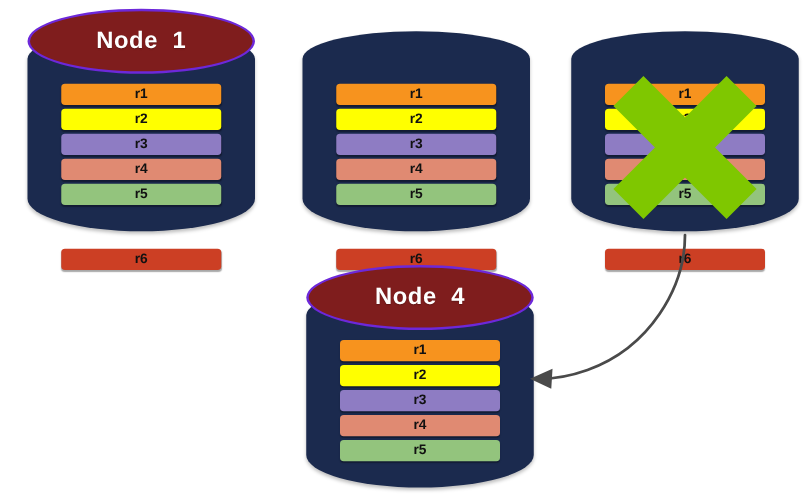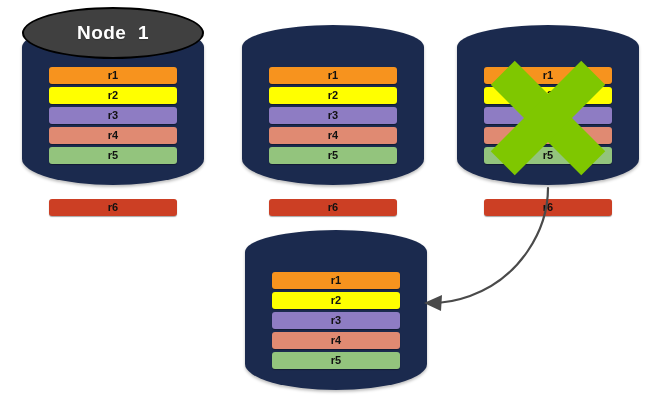--- a/index.html
+++ b/index.html
@@ -31,23 +31,23 @@
     background: #1B2A4E;
     border-radius: 50% / 22px 22px 26px 26px;
     box-shadow: 0 2px 3px rgba(0,0,0,0.25);
   }
   .node-top {
     position: absolute;
     left: 0;
     top: 2px;
     width: 182px;
     height: 52px;
-    background: #404040;
+    background: #7f1d1d;
     border-radius: 50%;
-    border: 2px solid #000000;
+    border: 2px solid #6d28d9;
     box-sizing: border-box;
     display: flex;
     align-items: center;
     justify-content: center;
   }
   .node-title {
     color: #ffffff;
     font-size: 19px;
     font-weight: bold;
     letter-spacing: 0.5px;
@@ -144,20 +144,23 @@
       <div class="row" style="background:#CC3F24;">r6</div>
     </div>
     <div class="x-mark" style="left:18px; top:48px; width:146px; height:130px;">
       <div class="x-bar a"></div>
       <div class="x-bar b"></div>
     </div>
   </div>
 
   <div class="node" style="left:245px; top:210px;">
     <div class="node-body"></div>
+    <div class="node-top">
+      <span class="node-title">Node  4</span>
+    </div>
     <div class="rows">
       <div class="row" style="background:#F7931E;">r1</div>
       <div class="row" style="background:#FFFF00;">r2</div>
       <div class="row" style="background:#8E7CC3;">r3</div>
       <div class="row" style="background:#E08A72;">r4</div>
       <div class="row" style="background:#93C47D;">r5</div>
       <div class="row" style="background:#CC3F24;">r6</div>
     </div>
   </div>
 

